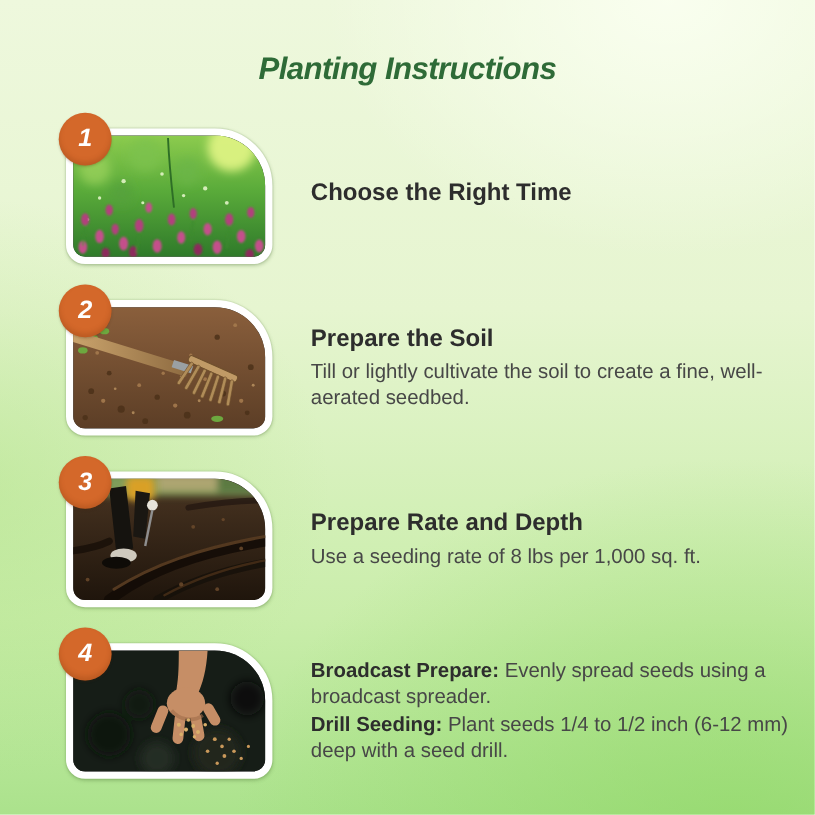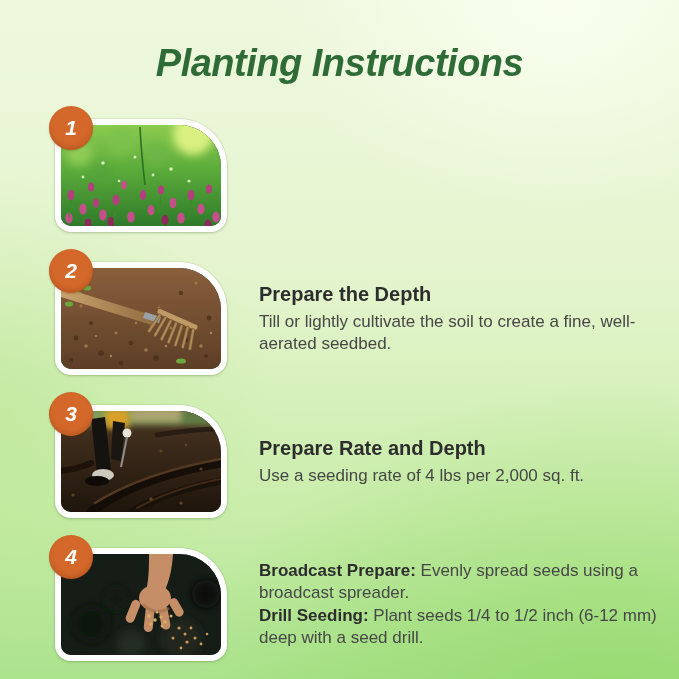--- a/index.html
+++ b/index.html
@@ -7,21 +7,21 @@
   .page {
     position:relative; width:679px; height:679px; overflow:hidden; box-sizing:border-box;
     background:
       radial-gradient(60% 45% at 82% 0%, rgba(250,255,240,.95) 0%, rgba(250,255,240,0) 70%),
       radial-gradient(95% 75% at 90% 105%, rgba(140,214,98,.65) 0%, rgba(140,214,98,0) 65%),
       radial-gradient(70% 55% at -5% 60%, rgba(170,224,126,.45) 0%, rgba(170,224,126,0) 65%),
       linear-gradient(180deg, #eef8dd 0%, #e6f5d0 38%, #c9edaa 76%, #abe28c 100%);
   }
   .page-title {
     margin:0; padding-top:42px; text-align:center;
-    font-size:38px; font-weight:bold; font-style:italic; letter-spacing:-0.5px;
+    font-size:26px; font-weight:bold; font-style:italic; letter-spacing:-0.5px;
     color:#2e6b37;
   }
   .steps { margin-top:34px; }
   .step { display:flex; align-items:center; margin:0 0 30px 55px; }
   .photo-wrap {
     position:relative; box-sizing:border-box; flex:0 0 172px;
     width:172px; height:113px;
     border:6px solid #ffffff;
     border-radius:16px 48px 16px 16px;
     box-shadow:0 1px 3px rgba(60,100,40,.28), 0 0 0 1px rgba(90,130,70,.08);
@@ -117,20 +117,21 @@
               <path d="M10 75 L8 92" fill="none"></path>
                 <path d="M55 80 L53 98" fill="none"></path>
               <path d="M100 70 L98 88" fill="none"></path>
                 <path d="M130 75 L128 94" fill="none"></path>
             </g>
           </g>
         </svg>
         <div class="badge">1</div>
       </div>
       <div class="step-text">
+        <p class="step-title">Choose the Right Time</p>
       </div>
     </div>
 
     <div class="step">
       <div class="photo-wrap">
         <svg viewBox="0 0 160 101" aria-hidden="true">
           <defs>
             <linearGradient id="soil2" x1="0" y1="0" x2="0" y2="1">
               <stop offset="0" stop-color="#8a5f3c"></stop>
                 <stop offset="1" stop-color="#5c3e26"></stop>
@@ -189,21 +190,21 @@
               <rect x="17" y="3" width="2.8" height="23" rx="1.4" transform="rotate(-2 18 3)"></rect>
               <rect x="23" y="3" width="2.8" height="23" rx="1.4" transform="rotate(-6 24 3)"></rect>
               <rect x="29" y="2" width="2.8" height="23" rx="1.4" transform="rotate(-10 30 2)"></rect>
               <rect x="35" y="2" width="2.8" height="22" rx="1.4" transform="rotate(-14 36 2)"></rect>
             </g>
           </g>
         </svg>
         <div class="badge">2</div>
       </div>
       <div class="step-text">
-        <p class="step-title">Prepare the Depth</p>
+        <p class="step-title">Prepare the Soil</p>
         <p class="step-par"><span>Till or lightly cultivate the soil to create a fine, well-aerated seedbed.</span></p>
       </div>
     </div>
 
     <div class="step">
       <div class="photo-wrap">
         <svg viewBox="0 0 160 101" aria-hidden="true">
           <defs>
             <linearGradient id="soil3" x1="0" y1="0" x2="0" y2="1">
               <stop offset="0" stop-color="#4a3522"></stop>
@@ -243,21 +244,21 @@
               <circle cx="140" cy="58" r="1.6"></circle>
             <circle cx="90" cy="88" r="1.8"></circle>
               <circle cx="120" cy="92" r="1.6"></circle>
               <circle cx="12" cy="84" r="1.6"></circle>
           </g>
         </svg>
         <div class="badge">3</div>
       </div>
       <div class="step-text">
         <p class="step-title">Prepare Rate and Depth</p>
-        <p class="step-par"><span>Use a seeding rate of 4 lbs per 2,000 sq. ft.</span></p>
+        <p class="step-par"><span>Use a seeding rate of 8 lbs per 1,000 sq. ft.</span></p>
       </div>
     </div>
 
     <div class="step">
       <div class="photo-wrap">
         <svg viewBox="0 0 160 101" aria-hidden="true">
           <defs>
             <filter id="b5" x="-40%" y="-40%" width="180%" height="180%">
                 <feGaussianBlur stdDeviation="4"></feGaussianBlur>
               </filter>

